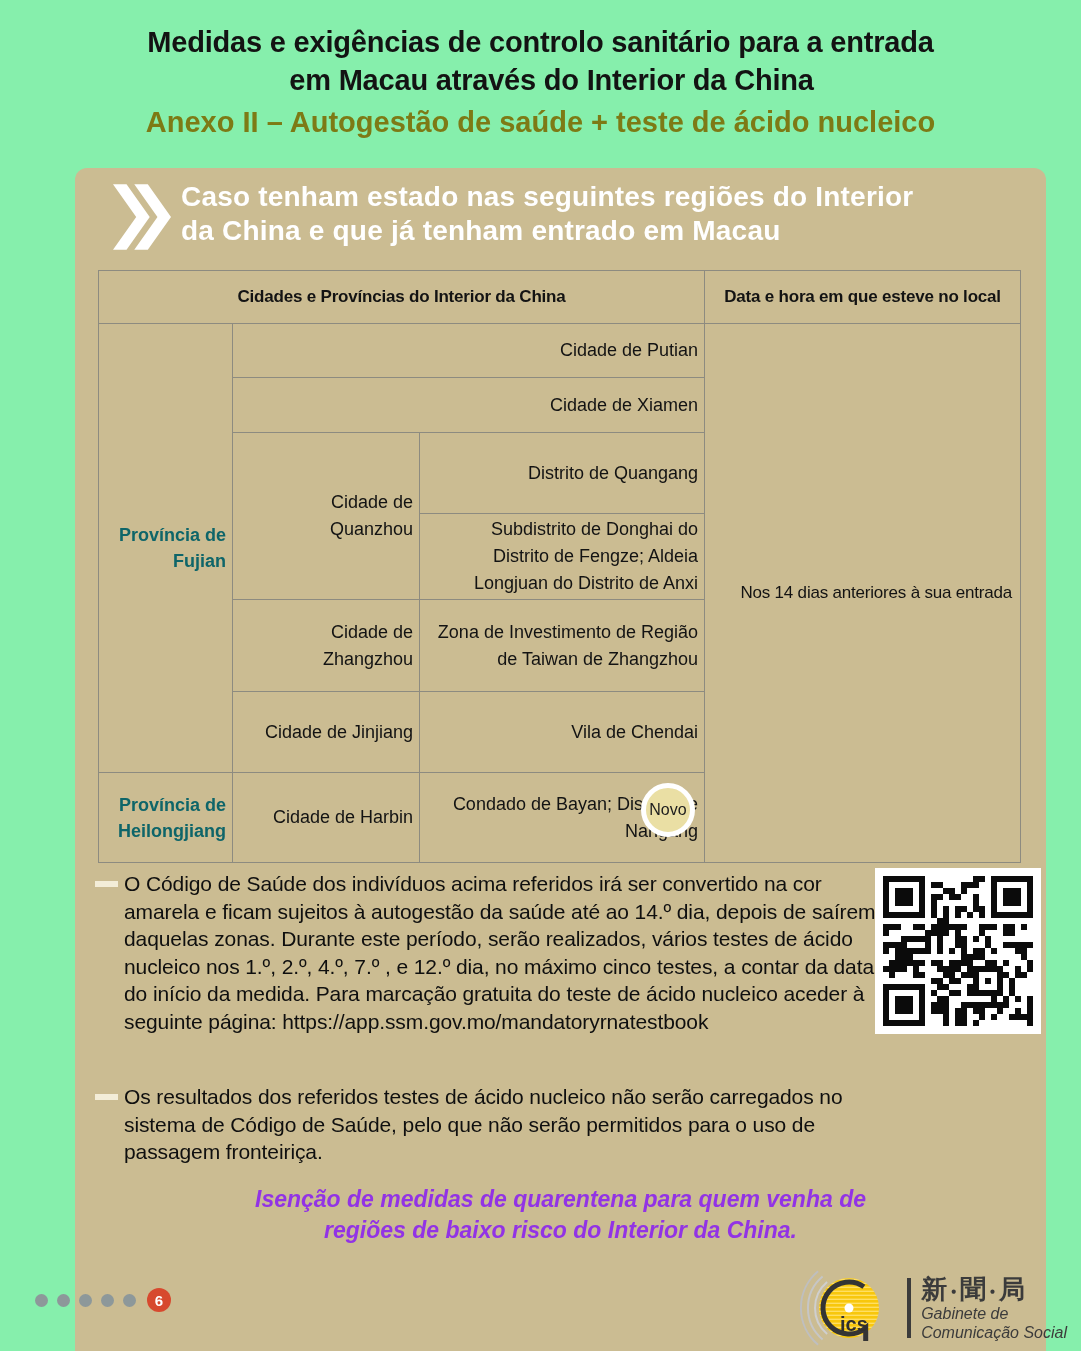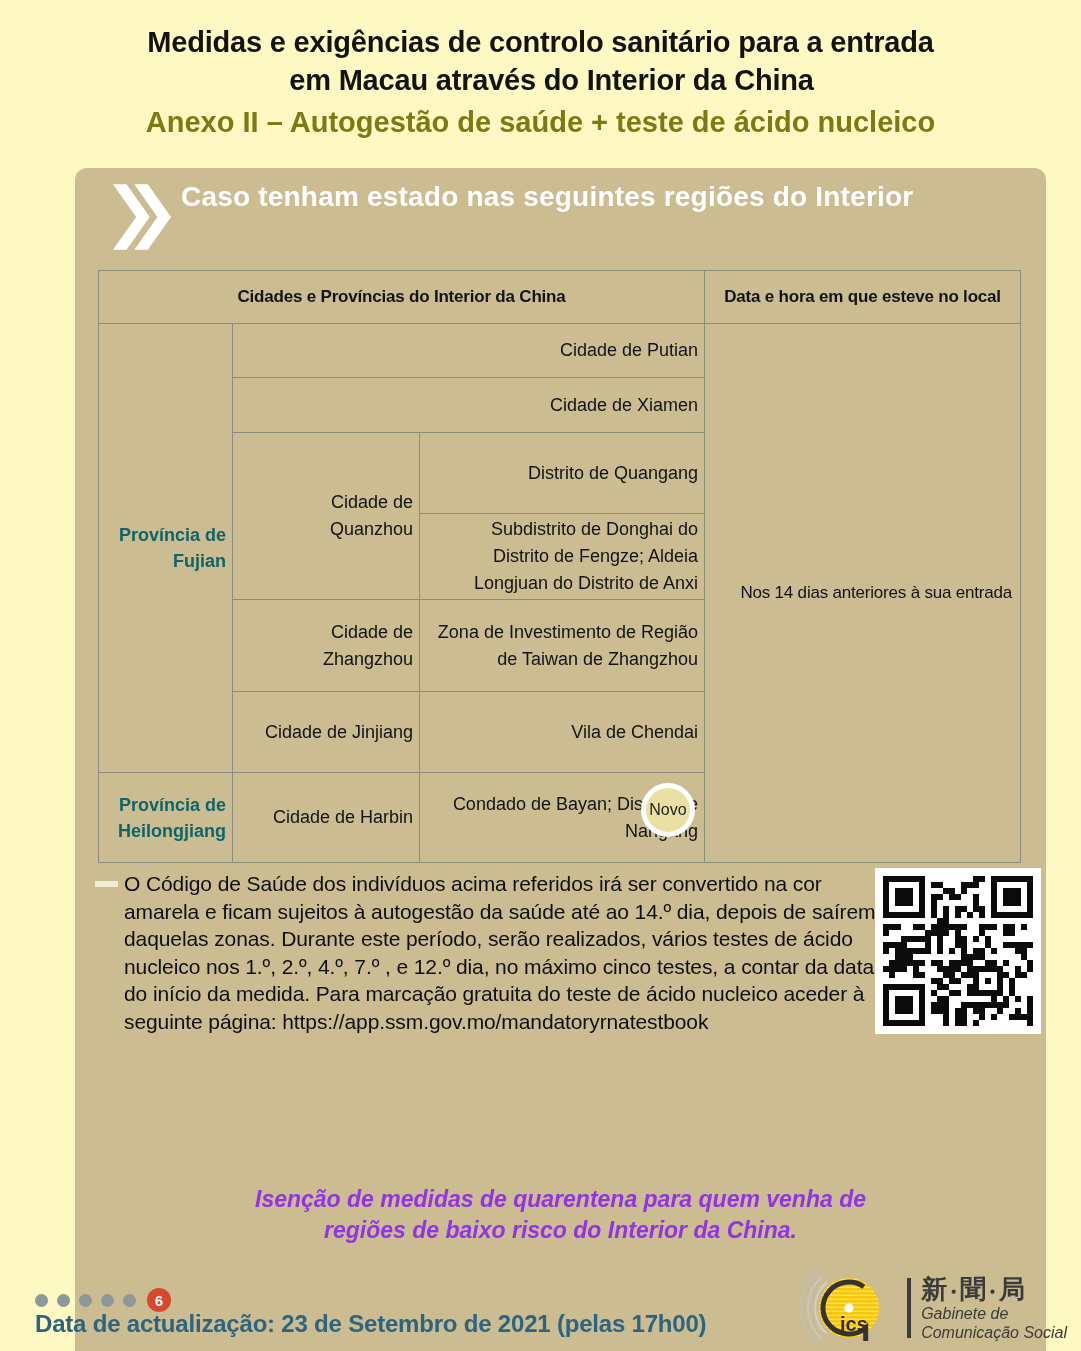--- a/index.html
+++ b/index.html
@@ -1,16 +1,16 @@
 <!DOCTYPE html>
 <html><head>
 <meta charset="utf-8">
 <style>
   html,body{margin:0;padding:0;background:#e8e8e8;}
-  .page{position:relative;width:1081px;height:1351px;margin:0 auto;background:#fef9c3;
+  .page{position:relative;width:1081px;height:1351px;margin:0 auto;background:#86efac;
         font-family:"Liberation Sans",sans-serif;color:#131313;overflow:hidden;}
 
   
   .title-line{position:absolute;left:0;width:100%;text-align:center;font-weight:bold;
               font-size:29px;line-height:36px;color:#131313;letter-spacing:-0.2px;}
   .title-line.l1{top:24px;}
   .title-line.l2{top:62px;padding-left:11px;}
   .subtitle{position:absolute;top:106px;left:0;width:100%;text-align:center;
             font-weight:bold;font-size:29px;color:#7d7a15;}
 
@@ -85,20 +85,21 @@
 
   <div class="panel">
 
     <div class="panel-heading">
       <svg class="chev" viewBox="0 0 60 68">
         <polygon points="0,0 14,0 38,34 14,68 0,68 24,34" fill="#ffffff"></polygon>
         <polygon points="22,0 36,0 60,34 36,68 22,68 46,34" fill="#ffffff"></polygon>
       </svg>
       <div class="htext">
         <div>Caso tenham estado nas seguintes regiões do Interior</div>
+        <div>da China e que já tenham entrado em Macau</div>
       </div>
     </div>
 
     <table class="regions">
       <colgroup>
           <col style="width:134px">
           <col style="width:187px">
           <col style="width:285px">
           <col style="width:316px">
         </colgroup>
@@ -352,36 +353,39 @@
           <rect x="121" y="13" width="18" height="18" fill="#0b0b0b"></rect>
           <rect x="1" y="109" width="42" height="42" fill="#0b0b0b"></rect>
           <rect x="7" y="115" width="30" height="30" fill="#ffffff"></rect>
           <rect x="13" y="121" width="18" height="18" fill="#0b0b0b"></rect>
           <rect x="91" y="91" width="30" height="30" fill="#0b0b0b"></rect>
           <rect x="97" y="97" width="18" height="18" fill="#ffffff"></rect>
           <rect x="103" y="103" width="6" height="6" fill="#0b0b0b"></rect>
         </svg>
     </div>
 
+    <div class="note note2">
+      <span class="dash"></span>
+      <p>Os resultados dos referidos testes de ácido nucleico não serão carregados no sistema de Código de Saúde, pelo que não serão permitidos para o uso de passagem fronteiriça.</p>
+    </div>
 
     <div class="exemption">
       <span>Isenção de medidas de quarentena para quem venha de regiões de baixo risco do Interior da China.</span>
     </div>
   </div>
 
   <div class="pagedots">
     <span class="dot"></span>
     <span class="dot"></span>
     <span class="dot"></span>
     <span class="dot"></span>
     <span class="dot"></span>
     <span class="numbadge">6</span>
   </div>
 
-  <div class="update">Data de actualização: 23 de Setembro de 2021 (pelas 17h00)</div>
 
   <div class="logo">
     <svg class="mark" viewBox="0 0 122 80">
       <defs>
         <pattern id="str" width="4" height="4" patternUnits="userSpaceOnUse">
           <rect width="4" height="4" fill="#f8c70c"></rect>
           <rect y="2.6" width="4" height="1.4" fill="#ffdf62"></rect>
         </pattern>
       </defs>
       <path d="M44.1 14 A34 34 0 0 0 44.1 66" fill="none" stroke="#cfcfcf" stroke-width="2"></path>

